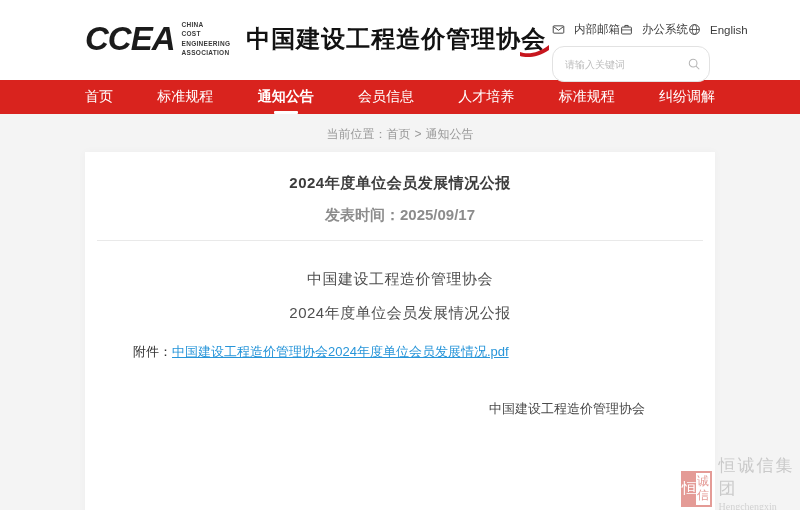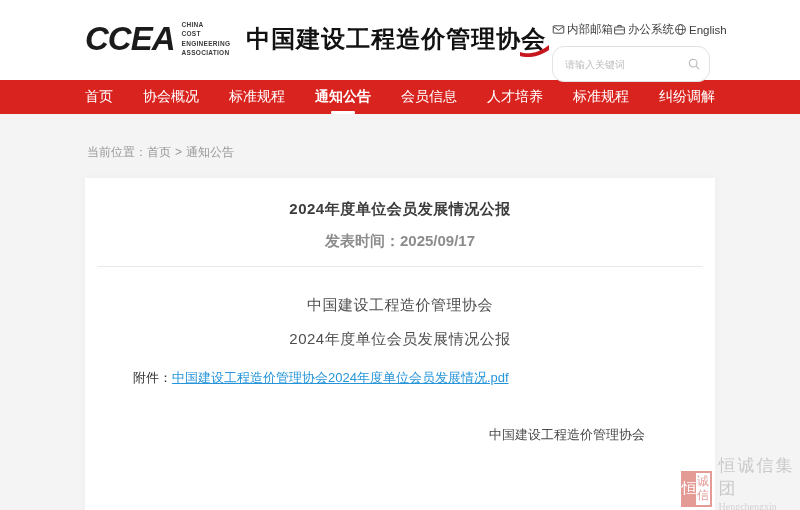--- a/index.html
+++ b/index.html
@@ -71,21 +71,21 @@
   .utility-row {
     display: flex;
     justify-content: space-between;
     align-items: center;
     font-size: 11.5px;
     color: #3c3c3c;
   }
   .utility-link {
     display: inline-flex;
     align-items: center;
-    gap: 2px;
+    gap: 9px;
     cursor: pointer;
     white-space: nowrap;
   }
   .utility-link svg { display: block; }
   .search-pill {
     margin-top: 9px;
     height: 36px;
     border: 1px solid #e2e2e2;
     border-radius: 12px;
     background: #fff;
@@ -134,24 +134,25 @@
     transform: translateX(-50%);
     bottom: -2px;
     width: 24px;
     height: 3px;
     background: #ffffff;
     border-radius: 1px;
   }
 
   
   .breadcrumb {
-    margin: 8px 85px;
-    padding: 22px 2px 9px;
+    margin: 0 85px;
+    padding: 12px 2px 9px;
     font-size: 12px;
     color: #999999;
+    text-align: center;
   }
   .breadcrumb a {
     color: #999999;
     text-decoration: none;
     cursor: pointer;
   }
   .crumb-sep { margin: 0 4px; }
 
   
   .card {
@@ -317,21 +318,20 @@
             <path d="M10.3 10.3L14 14" stroke="#b5b5b5" stroke-width="1.2"></path>
           </svg>
       </div>
     </div>
   </div>
 </header>
 
 <nav class="main-nav">
   <div class="nav-inner">
     <div class="nav-item">首页</div>
-    <div class="nav-item">协会概况</div>
     <div class="nav-item">标准规程</div>
     <div class="nav-item active">通知公告</div>
     <div class="nav-item">会员信息</div>
     <div class="nav-item">人才培养</div>
     <div class="nav-item">标准规程</div>
     <div class="nav-item">纠纷调解</div>
   </div>
 </nav>
 
 <div class="breadcrumb">

